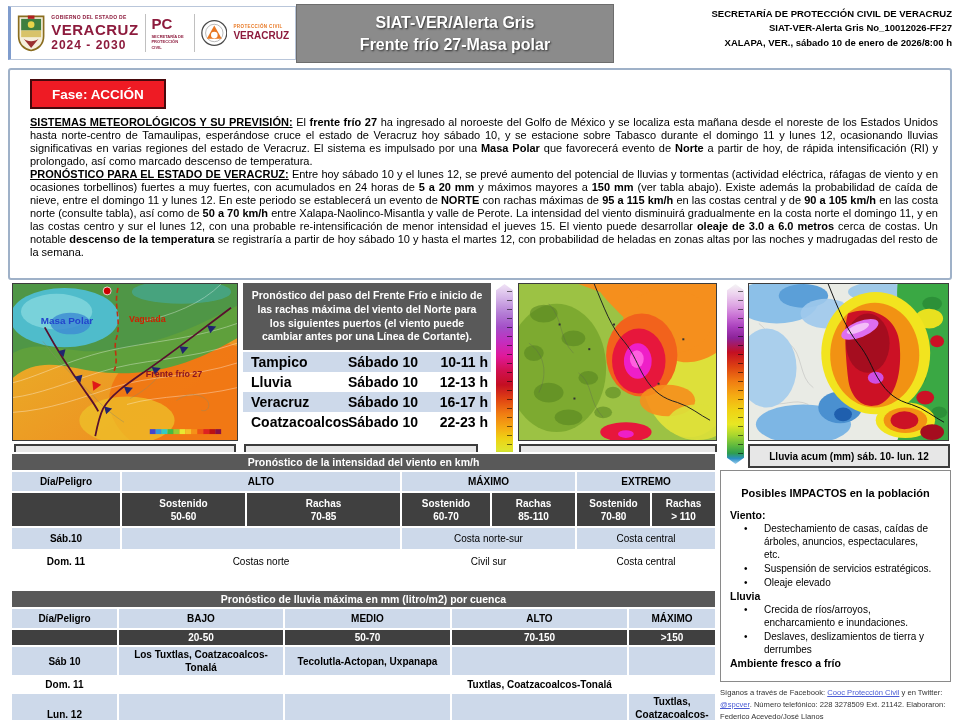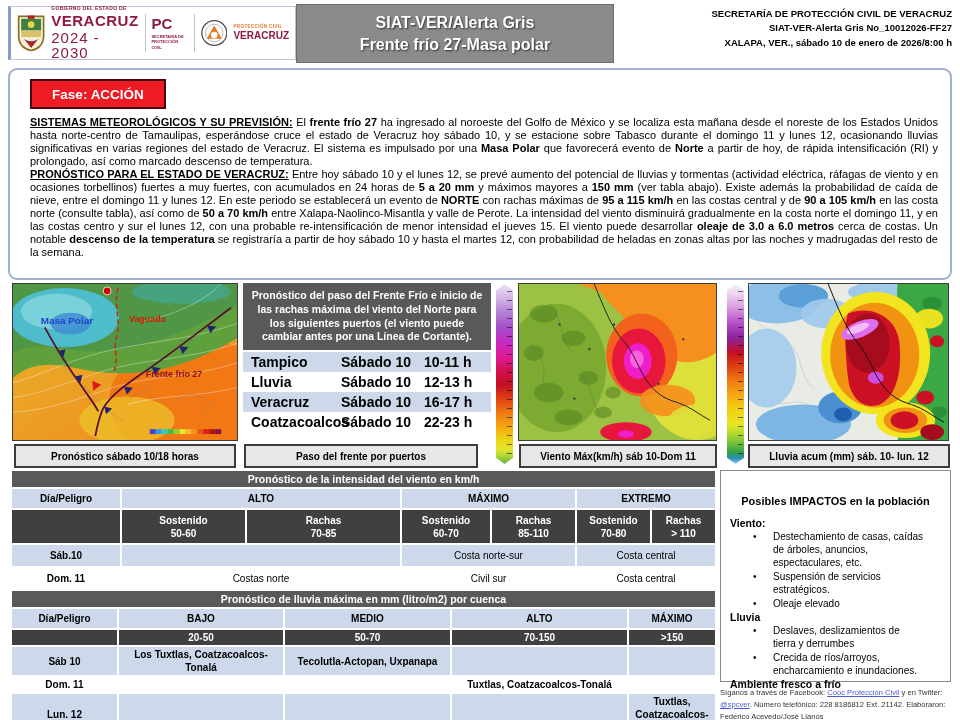--- a/index.html
+++ b/index.html
@@ -5,87 +5,87 @@
   html,body{margin:0;padding:0;background:#fff;}
   .page{position:relative;width:960px;height:720px;background:#fff;overflow:hidden;
         font-family:"Liberation Sans",sans-serif;color:#000;}
 
   
   .logos{position:absolute;left:8px;top:6px;width:288px;height:54px;border:1px solid #b9c6da;
          border-left:3px solid #7f9ccd;display:flex;align-items:center;gap:6px;padding:2px 6px;box-sizing:border-box;background:#fff;}
   .gob-text{line-height:1;color:#8d1b3d;}
   .gob-small{font-size:5px;font-weight:bold;letter-spacing:.3px;}
   .gob-big{font-size:15px;font-weight:bold;letter-spacing:.5px;margin-top:2px;}
-  .gob-years{font-size:15px;font-weight:normal;margin-top:2px;letter-spacing:1px;}
+  .gob-years{font-size:12px;font-weight:bold;margin-top:2px;letter-spacing:1px;}
   .vsep{width:1px;height:38px;background:#c0c0c0;}
   .pc-block{line-height:1;color:#8d1b3d;width:44px;}
   .pc-big{font-size:15px;font-weight:bold;}
   .pc-small{font-size:4px;font-weight:bold;margin-top:3px;line-height:1.3;}
   .pcv-text{line-height:1.1;}
   .pcv-small{font-size:4.5px;font-weight:bold;color:#e87722;letter-spacing:.4px;}
   .pcv-big{font-size:10px;font-weight:bold;color:#8d1b3d;}
 
   .title-box{position:absolute;left:296px;top:4px;width:318px;height:59px;background:#8b8b8b;
              border:1px solid #6d6d6d;color:#fff;font-weight:bold;text-align:center;
              display:flex;flex-direction:column;justify-content:center;gap:4px;font-size:16px;
              text-shadow:1px 1px 2px rgba(0,0,0,.65);box-sizing:border-box;}
   .org-block{position:absolute;right:8px;top:7px;width:335px;text-align:right;font-weight:bold;
              font-size:9.5px;line-height:1.5;}
 
   
   .main-box{position:absolute;left:8px;top:68px;width:944px;height:212px;border:2px solid #9fb1c8;
-            border-radius:9px;padding:9px 12px 4px 20px;box-sizing:border-box;overflow:hidden;}
+            border-radius:3px;padding:9px 12px 4px 20px;box-sizing:border-box;overflow:hidden;}
   .phase-box{width:132px;height:26px;background:#ee1b24;border:2px solid #46090c;color:#fff;
              font-weight:bold;font-size:13.5px;display:flex;align-items:center;justify-content:center;
              margin:0 0 7px 0;}
   .para{margin:0;font-size:11px;line-height:13px;text-align:justify;}
 
   
   .map-frame{position:absolute;top:283px;height:158px;border:1px solid #3c3c3c;box-sizing:border-box;}
   .map-frame svg{display:block;width:100%;height:100%;}
   .caption{position:absolute;top:444px;height:24px;background:#e7e7e7;border:2px solid #3c3c3c;
            font-weight:bold;font-size:10px;display:flex;align-items:center;justify-content:center;box-sizing:border-box;}
   .ports-header{position:absolute;left:243px;top:283px;width:248px;height:67px;background:#595959;color:#fff;
                 font-weight:bold;font-size:10.5px;text-align:center;display:flex;align-items:center;
                 padding:2px 7px;box-sizing:border-box;line-height:1.3;}
   .ports-table{position:absolute;left:243px;top:352px;width:248px;border-collapse:collapse;
                font-size:14px;font-weight:bold;table-layout:fixed;}
   .ports-table td{height:20px;padding:0 3px;}
   .ports-table td:first-child{padding-left:8px;}
-  .ports-table td:nth-child(2),.ports-table td:nth-child(3){text-align:left;}
+  .ports-table td:nth-child(2),.ports-table td:nth-child(3){text-align:right;}
   .ports-table tr:nth-child(odd) td{background:#cdd9ea;}
   .ports-table tr:nth-child(even) td{background:#ffffff;}
   .cbar{position:absolute;top:284px;width:17px;height:180px;}
   .cbar .bar{width:100%;height:100%;clip-path:polygon(50% 0,100% 3.5%,100% 96.5%,50% 100%,0 96.5%,0 3.5%);}
   .cbar .ticks{position:absolute;right:1px;top:7px;bottom:7px;width:5px;
                background:repeating-linear-gradient(180deg,rgba(0,0,0,.55) 0 1px,transparent 1px 9px);}
   #cbar-wind .bar{background:linear-gradient(180deg,#f0e3f5 0%,#d4b4e8 8%,#b57fd6 16%,#a44fc8 24%,#c32ec0 32%,#e0189a 40%,#d11050 48%,#c40f22 56%,#e04312 64%,#f07c12 72%,#f5ab13 80%,#eed214 86%,#dfe52c 92%,#a8d234 96%,#62b04a 100%);}
   #cbar-rain .bar{background:linear-gradient(180deg,#f5f5f5 0%,#ecd0ee 6%,#dda5e3 12%,#c86fd4 18%,#a93fbc 24%,#8c2399 30%,#c40f22 38%,#dd4212 46%,#f07c12 54%,#f5ab13 62%,#f0d214 70%,#e7e724 78%,#a8d62e 84%,#5cb83f 90%,#2f9e4e 94%,#2a8fc4 97%,#9fcfec 100%);}
 
   
   .dtable{position:absolute;left:10px;border-collapse:collapse;table-layout:fixed;text-align:center;font-size:10px;}
   .dtable td{border:2px solid #fff;padding:1px 2px;overflow:hidden;}
   .t-title td{background:#595959;color:#fff;font-weight:bold;height:14px;font-size:10.5px;}
   .t-head td{background:#cdd9ea;font-weight:bold;height:17px;}
   .t-sub td{background:#404040;color:#fff;font-weight:bold;white-space:pre-line;height:31px;line-height:1.3;}
   .row-a td{background:#cdd9ea;}
   .row-b td{background:#ffffff;}
-  #wind-table{top:469px;width:705px;}
+  #wind-table{top:452px;width:705px;}
   #wind-table .row-a td,#wind-table .row-b td{height:19px;}
   #rain-table{top:589px;width:705px;}
   #rain-table .data-cell{font-weight:bold;line-height:1.3;}
   .day-cell{font-weight:bold;}
 
   
   .impacts{position:absolute;left:720px;top:470px;width:231px;height:212px;border:1px solid #8a8a8a;
-           padding:24px 9px;box-sizing:border-box;font-size:10px;background:#fff;}
+           padding:16px 9px;box-sizing:border-box;font-size:10px;background:#fff;}
   .impacts h3{margin:0 0 10px;text-align:center;font-size:11px;}
   .imp-label{font-weight:bold;font-size:10.5px;}
   .impacts ul{margin:0;padding:0;list-style:none;}
-  .impacts li{padding-left:26px;position:relative;line-height:1.3;margin:1px 17px;}
+  .impacts li{padding-left:26px;position:relative;line-height:1.3;margin:1px 8px;}
   .impacts li::before{content:"\2022";position:absolute;left:6px;}
 
   
   .social{position:absolute;left:720px;top:687px;width:232px;font-size:7.6px;line-height:1.55;color:#333;}
   .social a{color:#4a5bd4;}
 </style>
 </head>
 <body>
 
 <div class="page">
@@ -435,23 +435,23 @@
   <div class="impacts">
     <h3>Posibles IMPACTOS en la población</h3>
     <div class="imp-label">Viento:</div>
     <ul>
       <li>Destechamiento de casas, caídas de árboles, anuncios, espectaculares, etc.</li>
       <li>Suspensión de servicios estratégicos.</li>
       <li>Oleaje elevado</li>
     </ul>
     <div class="imp-label">Lluvia</div>
     <ul>
+      <li>Crecida de ríos/arroyos, encharcamiento e inundaciones.</li>
       <li>Deslaves, deslizamientos de tierra y derrumbes</li>
-      <li>Crecida de ríos/arroyos, encharcamiento e inundaciones.</li>
     </ul>
     <div class="imp-label">Ambiente fresco a frío</div>
   </div>
 
   <div class="social">
-    <span>Síganos a través de Facebook: </span><a href="#">Cooc Protección Civil</a><span> y en Twitter: </span><a href="#">@spcver</a><span>. Número telefónico:  228 8186812 Ext. 21142. Elaboraron: Federico Acevedo/José Llanos</span>
+    <span>Síganos a través de Facebook: </span><a href="#">Cooc Protección Civil</a><span> y en Twitter: </span><a href="#">@spcver</a><span>. Número telefónico:  228 3278509 Ext. 21142. Elaboraron: Federico Acevedo/José Llanos</span>
   </div>
 
 </div>
 
 </body></html>

